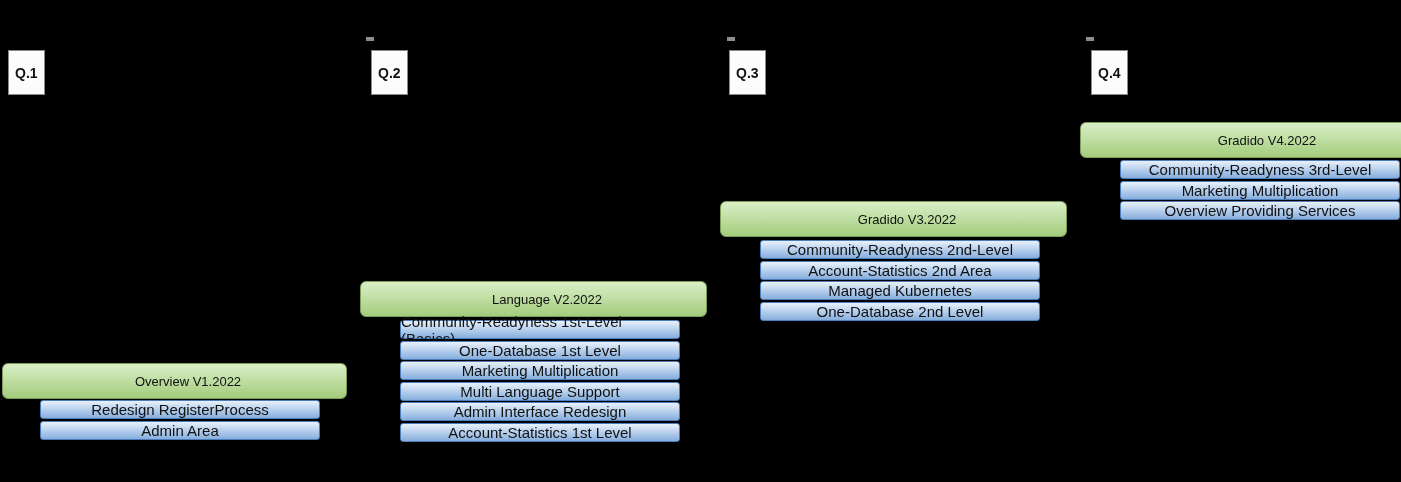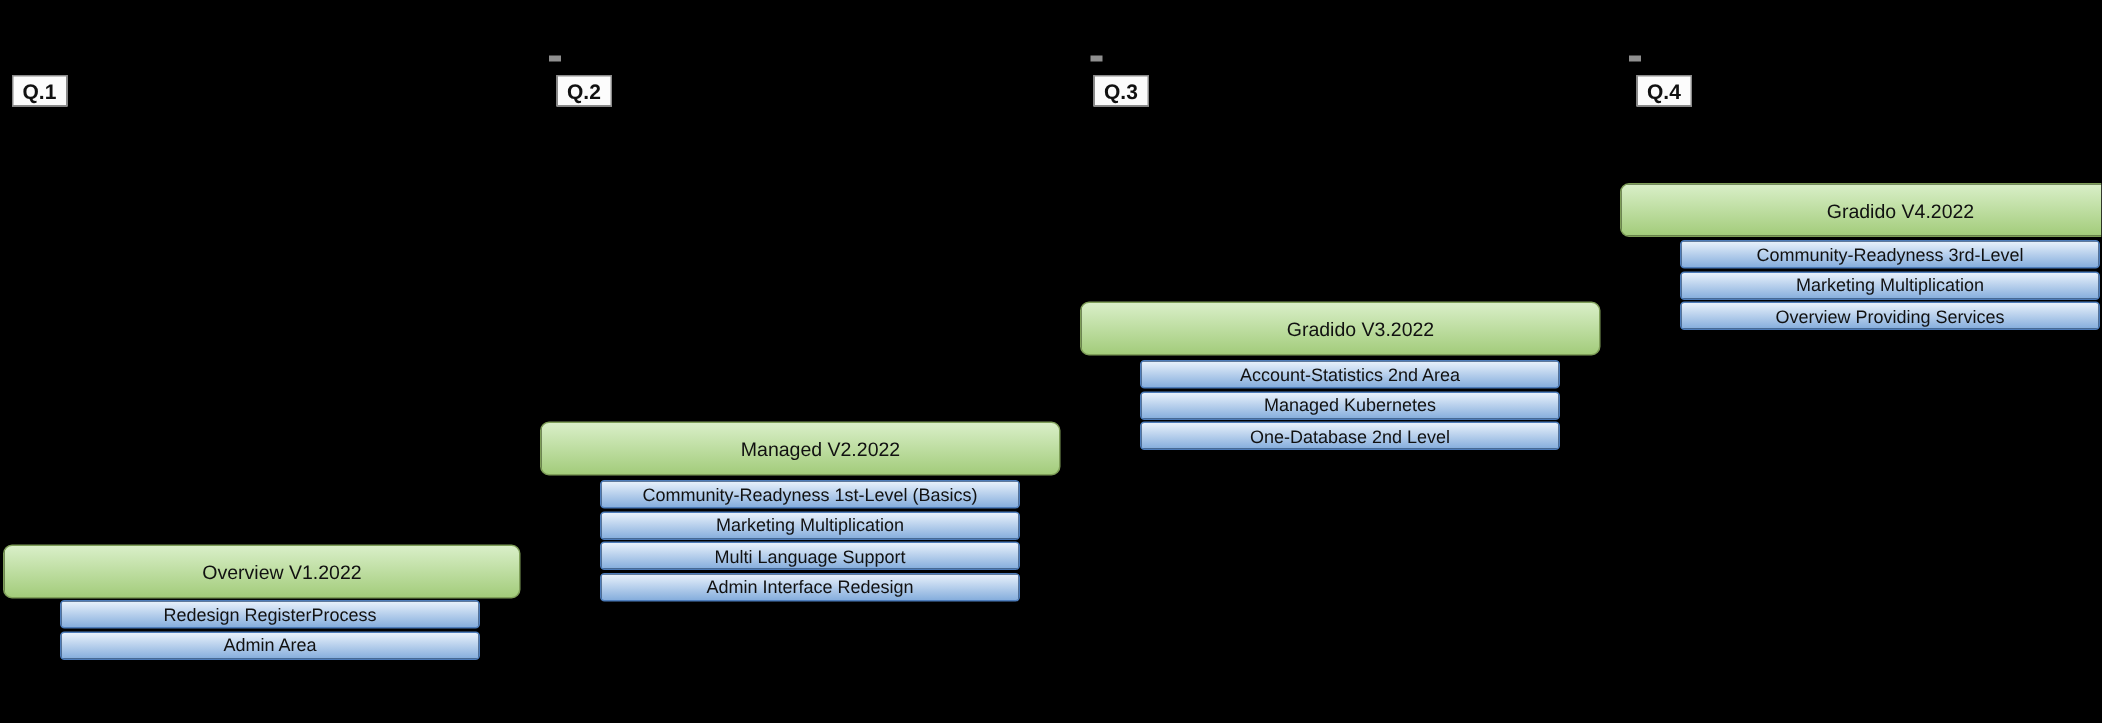--- a/index.html
+++ b/index.html
@@ -12,41 +12,41 @@
     position:absolute;left:5px;top:3px;width:1389px;height:34px;
     border:1.5px solid #4f4f4f;border-radius:9px;
     background:linear-gradient(#fbfbfb,#e6e6e6 40%,#a8a8a8);
     display:flex;align-items:center;justify-content:center;
   }
   .year-bar span{font-size:17px;font-weight:bold;color:#111;}
   
   .tick{position:absolute;width:8px;height:4px;background:#8f8f8f;top:37px;}
   
   .qlabel{
-    position:absolute;top:50px;height:19px;padding:0 6px;
+    position:absolute;top:50px;height:19px;padding:12px 6px;
     background:#fcfcfc;border:1px solid #8a8a8a;
     display:flex;align-items:center;justify-content:center;
     font-size:14px;font-weight:bold;color:#111;
   }
   
   .group{position:absolute;}
   .ghead{
     position:absolute;left:0;top:0;height:34px;
     border:1px solid #7e9e58;border-radius:6px;
     background:linear-gradient(#d9efc8,#a3cc7b);
     display:flex;align-items:center;justify-content:center;
     font-size:13px;color:#111;padding-left:27px;
   }
   .items{position:absolute;display:flex;flex-direction:column;gap:1.5px;}
   .item{
     width:278px;height:17px;
     border:1px solid #4d7cba;border-radius:3px;
     background:linear-gradient(#e8f1fb,#86aedd);
     display:flex;align-items:center;justify-content:center;
-    font-size:12px;color:#111;
+    font-size:15px;color:#111;
   }
 </style>
 </head>
 <body>
 
 <div class="stage">
 
 
   <div class="tick" style="left:366px"></div>
   <div class="tick" style="left:727px"></div>
@@ -59,32 +59,35 @@
 
   <div class="group" style="left:2px;top:363px">
     <div class="ghead" style="width:316px">Overview V1.2022</div>
     <div class="items" style="left:38px;top:37px">
       <div class="item">Redesign RegisterProcess</div>
       <div class="item">Admin Area</div>
     </div>
   </div>
 
   <div class="group" style="left:360px;top:281px">
-    <div class="ghead" style="width:318px">Managed V2.2022</div>
+    <div class="ghead" style="width:318px">Language V2.2022</div>
     <div class="items" style="left:40px;top:39px">
       <div class="item">Community-Readyness 1st-Level (Basics)</div>
+      <div class="item">One-Database 1st Level</div>
       <div class="item">Marketing Multiplication</div>
       <div class="item">Multi Language Support</div>
       <div class="item">Admin Interface Redesign</div>
+      <div class="item">Account-Statistics 1st Level</div>
     </div>
   </div>
 
   <div class="group" style="left:720px;top:201px">
     <div class="ghead" style="width:318px">Gradido V3.2022</div>
     <div class="items" style="left:40px;top:39px">
+      <div class="item">Community-Readyness 2nd-Level</div>
       <div class="item">Account-Statistics 2nd Area</div>
       <div class="item">Managed Kubernetes</div>
       <div class="item">One-Database 2nd Level</div>
     </div>
   </div>
 
   <div class="group" style="left:1080px;top:122px">
     <div class="ghead" style="width:318px">Gradido V4.2022</div>
     <div class="items" style="left:40px;top:38px">
       <div class="item">Community-Readyness 3rd-Level</div>

